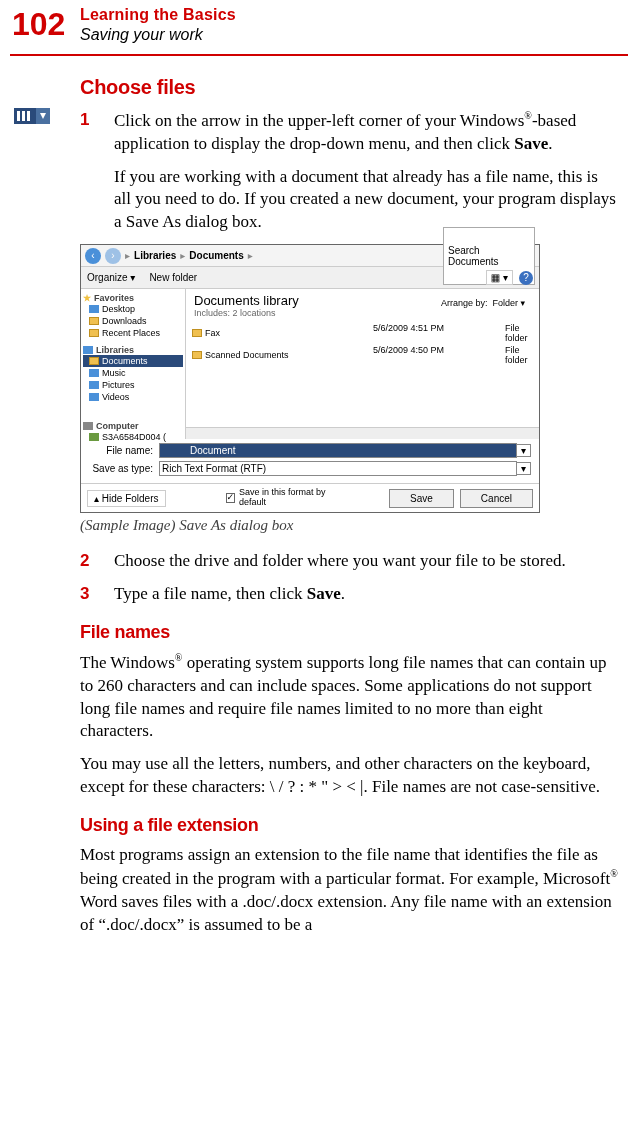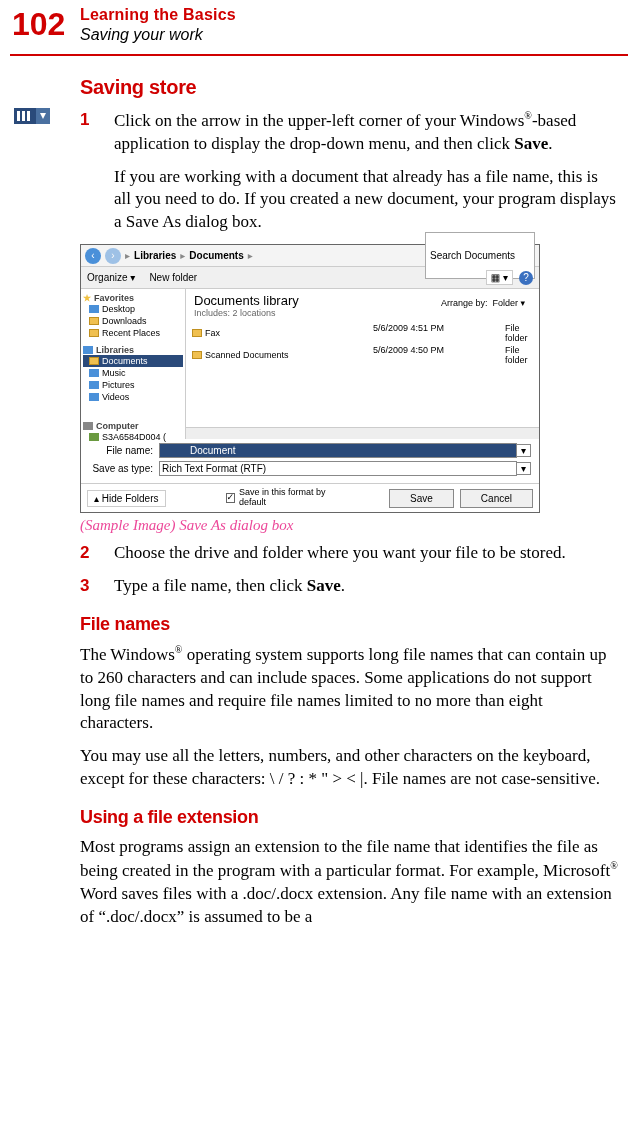--- a/index.html
+++ b/index.html
@@ -94,24 +94,24 @@
   }
   .body-para { margin-bottom: 10px; }
   .indent-icon {
     position: absolute;
     top: 108px;
     left: 14px;
     width: 36px;
     height: 16px;
   }
   .caption {
-    color: #ec4899;
+    color: #404040;
     font-style: italic;
     font-size: 15px;
-    margin: 4px 0 8px 0;
+    margin: 4px 0 16px 0;
   }
   .bold { font-weight: bold; font-family: Georgia, serif;}
   sup { font-size: 10px; vertical-align: super; }
   .dialog {
     width: 460px;
     border: 1px solid #666;
     margin-bottom: 2px;
     background: #fff;
     font-family: Arial, sans-serif;
     font-size: 10px;
@@ -131,21 +131,21 @@
   .dlg-close { margin-left:auto; width:14px; height:14px; background:#888; color:#fff; text-align:center; line-height:14px; font-size:10px;}
   .dlg-nav {
     height: 22px;
     background: #f4f4f4;
     border-bottom: 1px solid #ccc;
     display:flex; align-items:center; padding:0 4px; gap:4px;
   }
   .round-btn { width:16px; height:16px; border-radius:50%; background:#4a90d9; color:#fff; display:flex; align-items:center; justify-content:center; font-size:10px;}
   .nav-path { font-weight:bold; font-size:10px; }
   .nav-sep { color:#888; }
-  .search-box { margin-left:auto; border:1px solid #aaa; padding:17px 4px; font-size:10px; background:#fff; width:110px;}
+  .search-box { margin-left:auto; border:1px solid #aaa; padding:17px 4px; font-size:10px; background:#fff; width:92px;}
   .dlg-toolbar {
     height: 22px; background:#f0f0f0; border-bottom:1px solid #ccc;
     display:flex; align-items:center; padding:0 6px; font-size:10px;
   }
   .tb-gap{flex:1}
   .tb-btn{border:1px solid #ccc; padding:1px 4px; margin-left:4px; background:#fff;}
   .dlg-help{display:inline-block;width:14px;height:14px;border-radius:50%;background:#3a70c0;color:#fff;text-align:center;line-height:14px;font-size:10px;margin-left:6px;}
   .dlg-body { display:flex; height:150px; }
   .dlg-side {
     width: 105px; border-right:1px solid #ccc; background:#fff; font-size:9px;
@@ -196,21 +196,21 @@
 <svg class="indent-icon" viewBox="0 0 36 16">
   <rect x="0" y="0" width="22" height="16" fill="#2a4a7a"></rect>
   <rect x="3" y="3" width="3" height="10" fill="#fff"></rect>
   <rect x="8" y="3" width="3" height="10" fill="#fff"></rect>
   <rect x="13" y="3" width="3" height="10" fill="#fff"></rect>
   <rect x="22" y="0" width="14" height="16" fill="#4a70a0"></rect>
   <polygon points="26,5 32,5 29,11" fill="#fff"></polygon>
 </svg>
 
 <div class="content">
-  <div class="h2">Saving store</div>
+  <div class="h2">Choose files</div>
 
   <div class="step-row">
     <div class="step-num">1</div>
     <div class="step-text">
       <span>Click on the arrow in the upper-left corner of your Windows</span><sup>®</sup><span>-based application to display the drop-down menu, and then click </span><span class="bold">Save</span><span>.</span>
     </div>
   </div>
   <div class="step-continue">If you are working with a document that already has a file name, this is all you need to do. If you created a new document, your program displays a Save As dialog box.</div>
 
   <div class="dialog">

